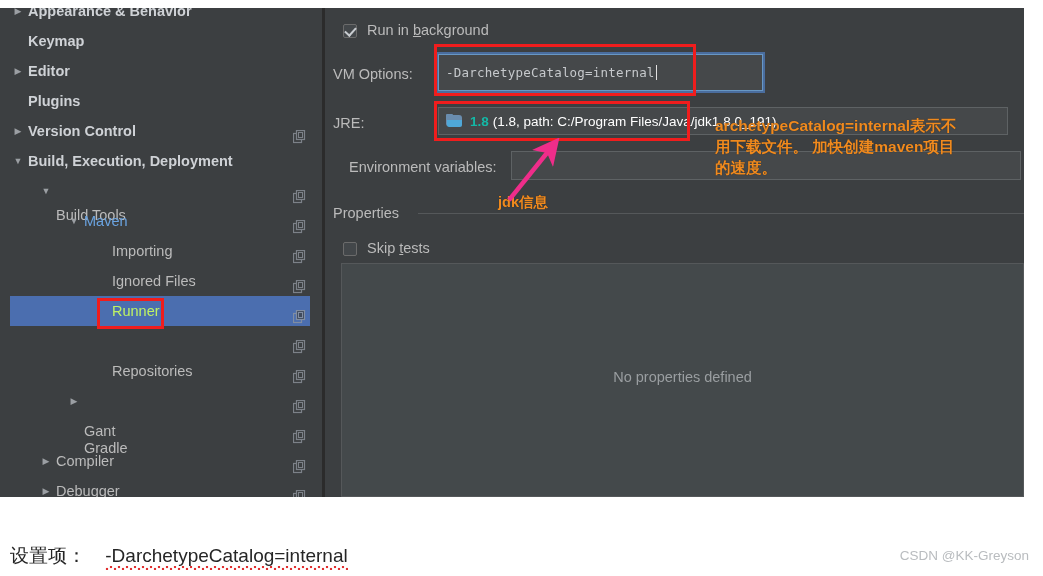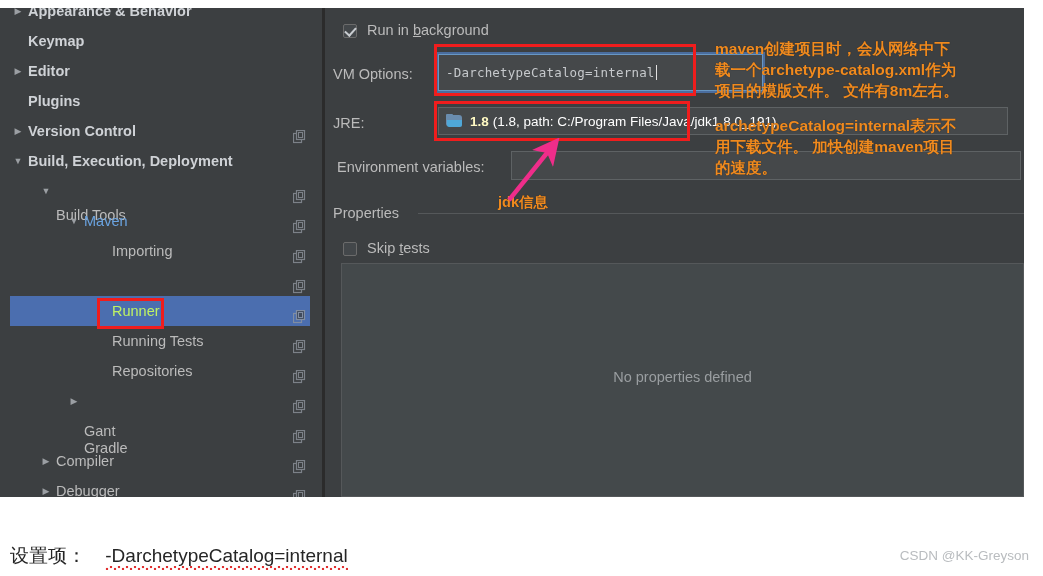--- a/index.html
+++ b/index.html
@@ -196,21 +196,21 @@
     background: #6a8daf;
     border-radius: 1px 1px 0 0;
   }
   .folder-icon .front {
     position: absolute;
     left: 1px; top: 6px;
     width: 15px; height: 7px;
     background: #4fa8d8;
     border-radius: 0 0 2px 2px;
   }
-  .jre-ver { color: #fef9c3; font-weight: bold; font-size: 13.5px; }
+  .jre-ver { color: #14b8a6; font-weight: bold; font-size: 13.5px; }
   .jre-path { color: #ffffff; font-size: 13.5px; margin-left: 4px; }
 
   
   #properties-rule {
     position: absolute;
     left: 418px;
     top: 205px;
     width: 606px;
     height: 1px;
     background: #55585a;
@@ -357,38 +357,38 @@
       <div class="tree-row" style="top: 228px; position: absolute; left: 0px; right: 0px;">
         <span class="tlabel" style="left: 102px;">Importing</span>
         <span class="copy-icon">
     <svg viewBox="0 0 14 14" width="14" height="14">
       <rect x="0.5" y="3.5" width="8" height="9" fill="none" stroke="#9298a0" stroke-width="1.2"></rect>
       <rect x="3.5" y="0.5" width="8" height="9" fill="#3c3f41" stroke="#9298a0" stroke-width="1.2"></rect>
       <rect x="5.5" y="2.5" width="4" height="5" fill="none" stroke="#9298a0" stroke-width="1"></rect>
     </svg></span>
       </div>
       <div class="tree-row" style="top: 258px; position: absolute; left: 0px; right: 0px;">
+        <span class="tlabel" style="left: 102px;">Ignored Files</span>
         <span class="copy-icon">
     <svg viewBox="0 0 14 14" width="14" height="14">
       <rect x="0.5" y="3.5" width="8" height="9" fill="none" stroke="#9298a0" stroke-width="1.2"></rect>
       <rect x="3.5" y="0.5" width="8" height="9" fill="#3c3f41" stroke="#9298a0" stroke-width="1.2"></rect>
       <rect x="5.5" y="2.5" width="4" height="5" fill="none" stroke="#9298a0" stroke-width="1"></rect>
     </svg></span>
       </div>
       <div class="tree-row selected" style="top: 288px; position: absolute; left: 0px; right: 0px;">
         <span class="tlabel" style="left: 102px;">Runner</span>
         <span class="copy-icon">
     <svg viewBox="0 0 14 14" width="14" height="14">
       <rect x="0.5" y="3.5" width="8" height="9" fill="none" stroke="#9298a0" stroke-width="1.2"></rect>
       <rect x="3.5" y="0.5" width="8" height="9" fill="#3c3f41" stroke="#9298a0" stroke-width="1.2"></rect>
       <rect x="5.5" y="2.5" width="4" height="5" fill="none" stroke="#9298a0" stroke-width="1"></rect>
     </svg></span>
       </div>
       <div class="tree-row" style="top: 318px; position: absolute; left: 0px; right: 0px;">
-        <span class="tlabel" style="left: 102px;">Running Tests</span>
         <span class="copy-icon">
     <svg viewBox="0 0 14 14" width="14" height="14">
       <rect x="0.5" y="3.5" width="8" height="9" fill="none" stroke="#9298a0" stroke-width="1.2"></rect>
       <rect x="3.5" y="0.5" width="8" height="9" fill="#3c3f41" stroke="#9298a0" stroke-width="1.2"></rect>
       <rect x="5.5" y="2.5" width="4" height="5" fill="none" stroke="#9298a0" stroke-width="1"></rect>
     </svg></span>
       </div>
       <div class="tree-row" style="top: 348px; position: absolute; left: 0px; right: 0px;">
         <span class="tlabel" style="left: 102px;">Repositories</span>
         <span class="copy-icon">
@@ -459,43 +459,40 @@
     <div class="text-input" style="left:113px; top:99px; width:570px; height:28px; background:#45484a;">
       <span class="folder-icon">
         <span class="back"></span>
           <span class="tab"></span>
           <span class="front"></span>
       </span>
       <span class="jre-ver">1.8</span>
       <span class="jre-path">(1.8, path: C:/Program Files/Java/jdk1.8.0_191)</span>
     </div>
 
-    <div class="field-label" style="left:12px; top:151px;">Environment variables:</div>
+    <div class="field-label" style="left:24px; top:151px;">Environment variables:</div>
     <div class="text-input" style="left:186px; top:143px; width:510px; height:29px;" placeholder="">
       <span class="mono"></span>
     </div>
 
     <div class="field-label" style="left:8px; top:197px;">Properties</div>
     <div id="properties-rule" style="left:93px; top:205px; width:606px;"></div>
 
     <div class="cbox" style="left:18px; top:234px;"></div>
     <div class="field-label" style="left:42px; top:232px;">Skip <u>t</u>ests</div>
 
     <div id="props-box" style="left:16px; top:255px; width:683px;">
       <div id="no-props">No properties defined</div>
     </div>
   </div>
 
   <div class="redbox" style="left:434px; top:36px; width:262px; height:52px;"></div>
   <div class="redbox" style="left:434px; top:93px; width:256px; height:40px;"></div>
   <div class="redbox" style="left:97px; top:290px; width:67px; height:31px;"></div>
 
-  <div class="note" style="left:715px; top:30px;">maven创建项目时，会从网络中下
-载一个archetype-catalog.xml作为
-项目的模版文件。 文件有8m左右。</div>
   <div class="note" style="left:715px; top:107px;">archetypeCatalog=internal表示不
 用下载文件。 加快创建maven项目
 的速度。</div>
   <div class="note small" style="left:498px; top:184px;">jdk信息</div>
 
   <svg id="jdk-arrow" viewBox="0 0 80 70">
     <defs>
       <marker id="ah" markerWidth="6" markerHeight="6" refX="3" refY="3" orient="auto">
         <path d="M0,0 L6,3 L0,6 L1.6,3 Z" fill="#ef2d8a"></path>
       </marker>

